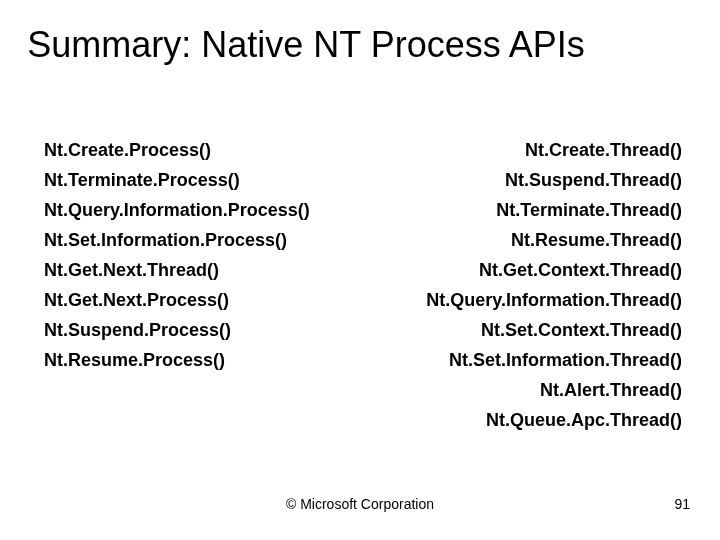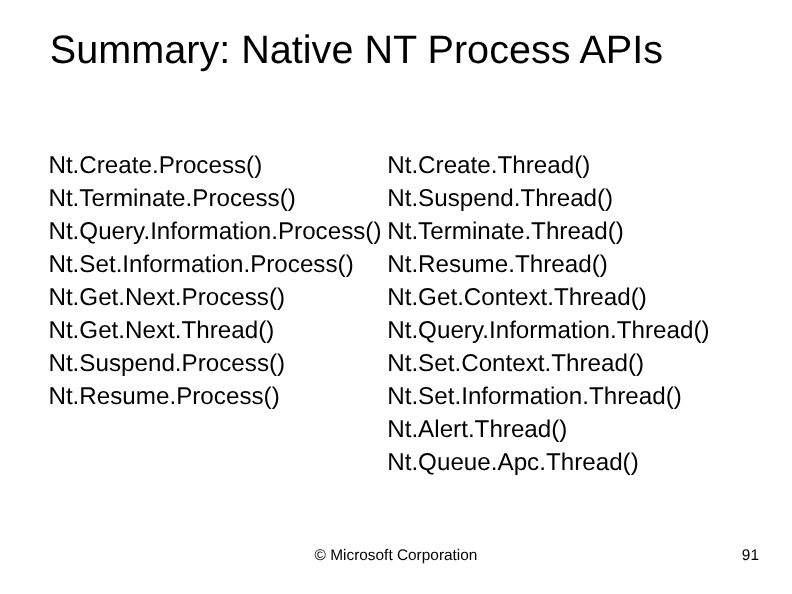--- a/index.html
+++ b/index.html
@@ -14,21 +14,21 @@
   }
   .slide {
     position: relative;
     width: 720px;
     height: 540px;
     box-sizing: border-box;
   }
   .title {
     position: absolute;
     top: 24px;
-    left: 18px;
+    left: 0;
     width: 612px;
     text-align: center;
     font-size: 36px;
     font-weight: 400;
     letter-spacing: 0px;
   }
   .columns {
     position: absolute;
     top: 135px;
     left: 44px;
@@ -38,25 +38,27 @@
   }
   .col {
     display: flex;
     flex-direction: column;
   }
   .col-left {
     width: 308px;
   }
   .col-right {
     width: 330px;
+    text-align: right;
   }
   .item {
-    font-size: 22px;
+    font-size: 18px;
     line-height: 30px;
     white-space: nowrap;
+    font-weight: bold;
   }
   .footer-center {
     position: absolute;
     bottom: 28px;
     left: 0;
     width: 720px;
     text-align: center;
     font-size: 14px;
   }
   .footer-right {
@@ -72,22 +74,22 @@
 <div class="slide">
 
   <div class="title">Summary: Native NT Process APIs</div>
 
   <div class="columns">
     <div class="col col-left">
       <div class="item">Nt.Create.Process()</div>
       <div class="item">Nt.Terminate.Process()</div>
       <div class="item">Nt.Query.Information.Process()</div>
       <div class="item">Nt.Set.Information.Process()</div>
+      <div class="item">Nt.Get.Next.Thread()</div>
       <div class="item">Nt.Get.Next.Process()</div>
-      <div class="item">Nt.Get.Next.Thread()</div>
       <div class="item">Nt.Suspend.Process()</div>
       <div class="item">Nt.Resume.Process()</div>
     </div>
     <div class="col col-right">
       <div class="item">Nt.Create.Thread()</div>
       <div class="item">Nt.Suspend.Thread()</div>
       <div class="item">Nt.Terminate.Thread()</div>
       <div class="item">Nt.Resume.Thread()</div>
       <div class="item">Nt.Get.Context.Thread()</div>
       <div class="item">Nt.Query.Information.Thread()</div>

